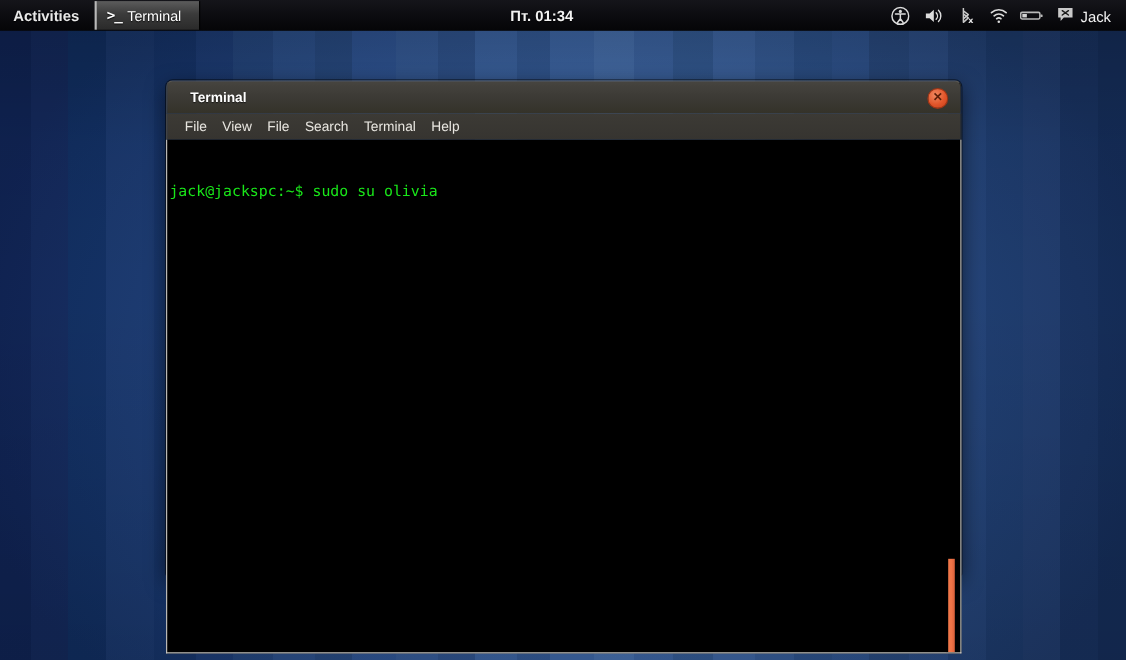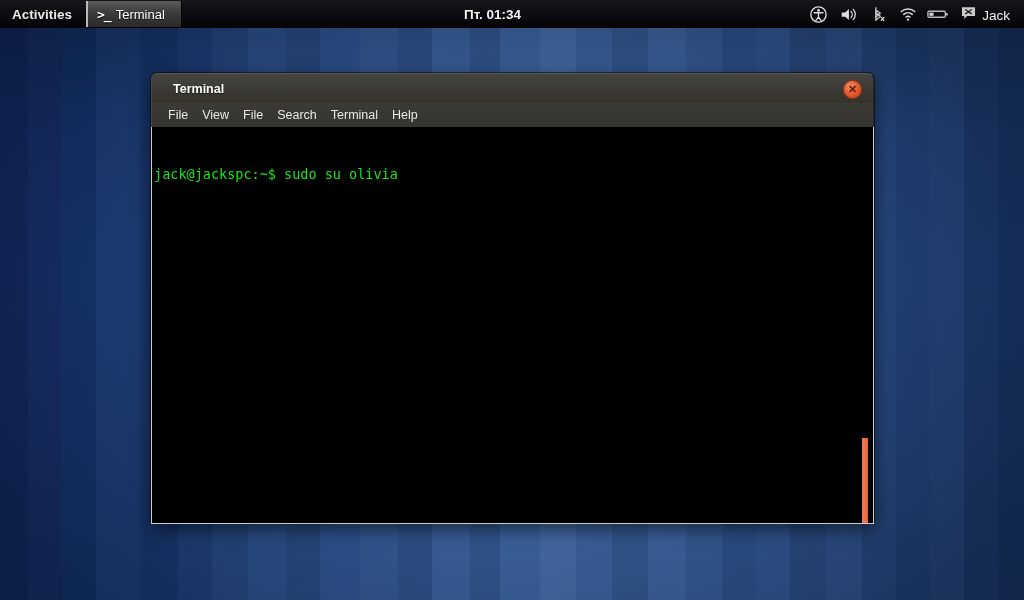--- a/index.html
+++ b/index.html
@@ -202,21 +202,21 @@
     gap: 2px;
   }
   .menu-item {
     color: #e8e6e0;
     font-size: 12.5px;
     padding: 2px 6px;
     border-radius: 2px;
   }
   #terminal-body-wrap {
     position: relative;
-    height: 397px;
+    height: 467px;
     background: #000000;
     border: 1px solid #cfcdc8;
     border-top: none;
     box-sizing: border-box;
     overflow: hidden;
   }
   #terminal-text {
     position: absolute;
     left: 2px;
     top: 2px;

